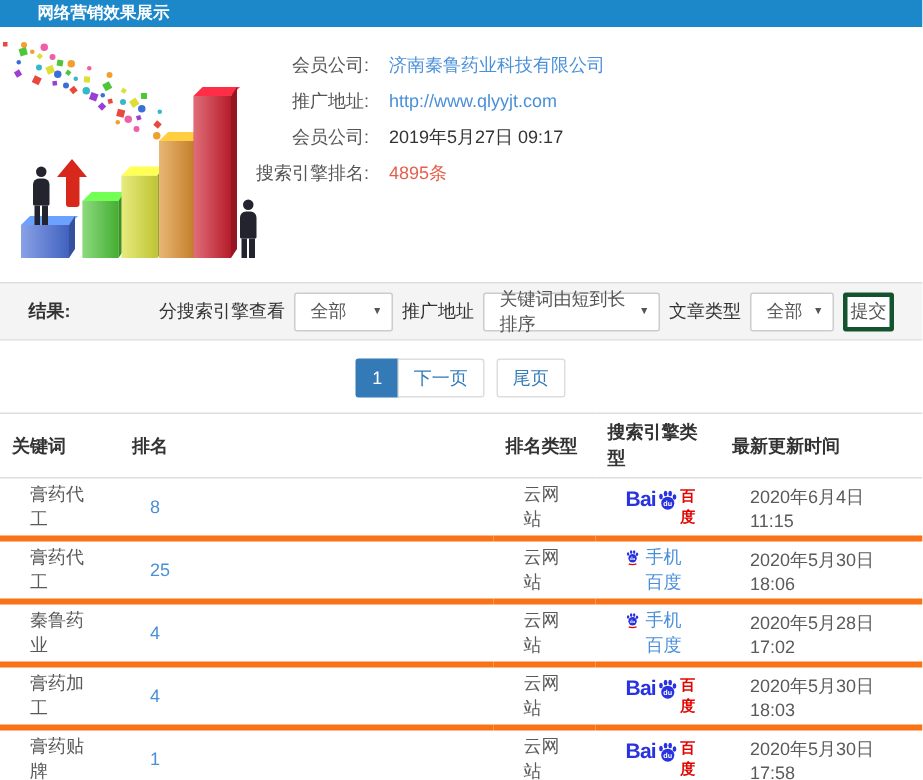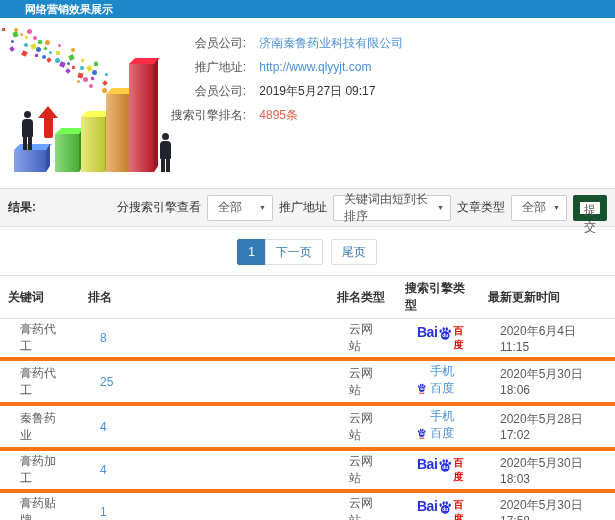--- a/index.html
+++ b/index.html
@@ -34,35 +34,35 @@
   .up-arrow .stem { width:9px; height:20px; background:#d8281c; margin:0 auto; border-radius:0 0 2px 2px; }
   .info-fields { margin-left:162px; padding-top:13px; }
   .info-row { height:24px; line-height:24px; }
   .info-label { display:inline-block; width:84px; text-align:right; color:#555; vertical-align:top; }
   .info-value { margin-left:10px; color:#333; }
   .info-value.link { color:var(--link-blue,#4a90d9); cursor:pointer; }
   .info-value.red { color:var(--alert-red,#e4604d); }
   
   .filter-bar {
     height:39px; background:#f4f4f4; border-top:1px solid #ddd; border-bottom:1px solid #e3e3e3;
-    display:flex; align-items:center; padding:0 8px;
+    display:flex; align-items:center; padding:0 19px;
   }
   .filter-result-label { font-weight:bold; color:#333; }
   .filter-controls { margin-left:auto; display:flex; align-items:center; gap:6px; }
   .filter-controls .flabel { font-weight:normal; color:#333; white-space:nowrap; }
   .select {
     height:26px; background:#fff; border:1px solid #ccc; border-radius:2px;
     display:inline-flex; align-items:center; padding:0 6px 0 10px; color:#555; cursor:pointer;
   }
   .select .caret { margin-left:auto; font-size:7px; color:#555; padding-left:6px; }
   .sel-engine { width:66px; }
   .sel-sort { width:118px; }
   .sel-article { width:56px; }
   .submit-btn {
-    height:26px; width:34px; background:#fff; border:7px solid #14532d; border-radius:2px;
+    height:26px; width:34px; background:#fff; border:3px solid #14532d; border-radius:2px;
     color:#555; font-size:12px; cursor:pointer; font-family:inherit;
   }
   
   .pagination-wrap { padding:12px 0 10px; text-align:center; }
   .pagination { display:inline-flex; }
   .page {
     display:inline-block; min-width:26px; padding:4px 10px; border:1px solid #ddd; margin-left:-1px;
     color:var(--pg-blue,#337ab7); background:#fff; text-decoration:none; line-height:16px; cursor:pointer;
   }
   .page.active { background:var(--pg-blue,#337ab7); border-color:var(--pg-blue,#337ab7); color:#fff; border-radius:2px 0 0 2px; }
@@ -73,21 +73,21 @@
   thead th {
     font-weight:bold; color:#333; text-align:left; padding:4px 8px; height:24px;
     border-top:1px solid #ddd; border-bottom:1px solid #ddd; background:#fff;
   }
   tbody td { height:27px; padding:2px 20px; border-bottom:4px solid #f97316; color:#5a5a5a; vertical-align:middle; }
   td.rank { color:var(--link-blue,#4a90d9); cursor:pointer; }
   
   .logo-pc { display:inline-flex; align-items:flex-start; gap:1px; }
   .logo-pc .bai { color:var(--baidu-blue,#2932e1); font-weight:bold; font-size:14px; letter-spacing:-.5px; }
   .logo-pc .hz { color:var(--baidu-red,#e10601); font-weight:bold; font-size:10px; }
-  .logo-mobile { display:inline-flex; align-items:flex-end; gap:4px;font-family:Liberation Serif, serif; }
+  .logo-mobile { display:inline-flex; align-items:flex-start; gap:4px;font-family:Liberation Serif, serif; }
   .logo-mobile .mtext { color:var(--link-blue,#4a90d9); font-size:12px; }
 </style>
 </head>
 <body>
 
 <div class="topbar">
   <span>网络营销效果展示</span>
 </div>
 
 <div class="info-section">

